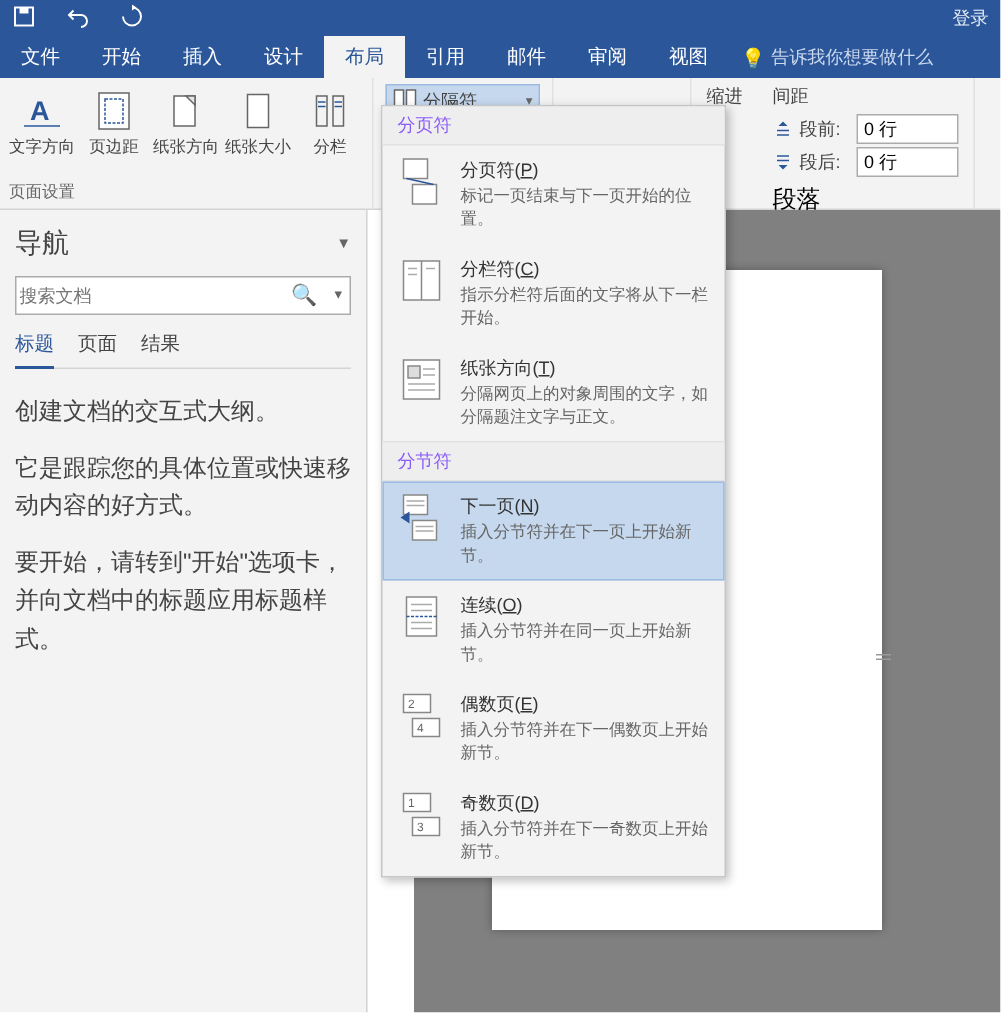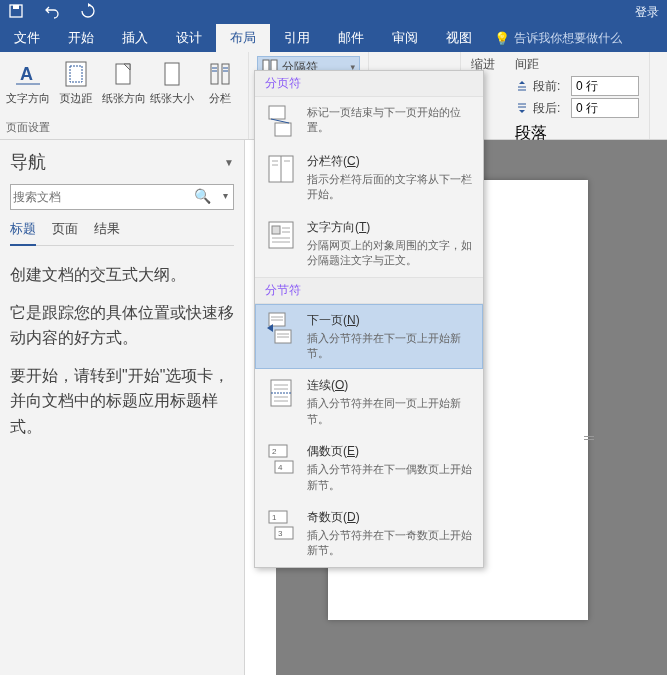--- a/index.html
+++ b/index.html
@@ -290,20 +290,21 @@
 
   <div class="dd-item">
     <div class="dd-icon">
       <svg class="pageicon-svg" width="32" height="32">
           <rect x="4" y="1" width="16" height="13" fill="#fff" stroke="#888"></rect>
           <rect x="10" y="18" width="16" height="13" fill="#fff" stroke="#888"></rect>
           <path d="M6 14 L24 18" stroke="#2b579a"></path>
         </svg>
     </div>
     <div class="dd-text">
+      <div class="dd-title"><span>分页符(</span><u>P</u><span>)</span></div>
       <div class="dd-desc">标记一页结束与下一页开始的位置。</div>
     </div>
   </div>
 
   <div class="dd-item">
     <div class="dd-icon">
       <svg width="32" height="32">
           <rect x="4" y="3" width="24" height="26" fill="#fff" stroke="#888"></rect>
           <line x1="16" y1="3" x2="16" y2="29" stroke="#888"></line>
           <line x1="7" y1="8" x2="13" y2="8" stroke="#aaa"></line>
@@ -322,21 +323,21 @@
       <svg width="32" height="32">
           <rect x="4" y="3" width="24" height="26" fill="#fff" stroke="#888"></rect>
           <rect x="7" y="7" width="8" height="8" fill="#ddd" stroke="#888"></rect>
           <line x1="17" y1="9" x2="25" y2="9" stroke="#aaa"></line>
           <line x1="17" y1="13" x2="25" y2="13" stroke="#aaa"></line>
           <line x1="7" y1="19" x2="25" y2="19" stroke="#aaa"></line>
           <line x1="7" y1="23" x2="25" y2="23" stroke="#aaa"></line>
         </svg>
     </div>
     <div class="dd-text">
-      <div class="dd-title"><span>文字方向(</span><u>T</u><span>)</span></div>
+      <div class="dd-title"><span>纸张方向(</span><u>T</u><span>)</span></div>
       <div class="dd-desc">分隔网页上的对象周围的文字，如分隔题注文字与正文。</div>
     </div>
   </div>
 
   <div class="section-hdr">分节符</div>
 
   <div class="dd-item hover">
     <div class="dd-icon">
       <svg width="32" height="32">
           <rect x="4" y="1" width="16" height="13" fill="#fff" stroke="#888"></rect>

